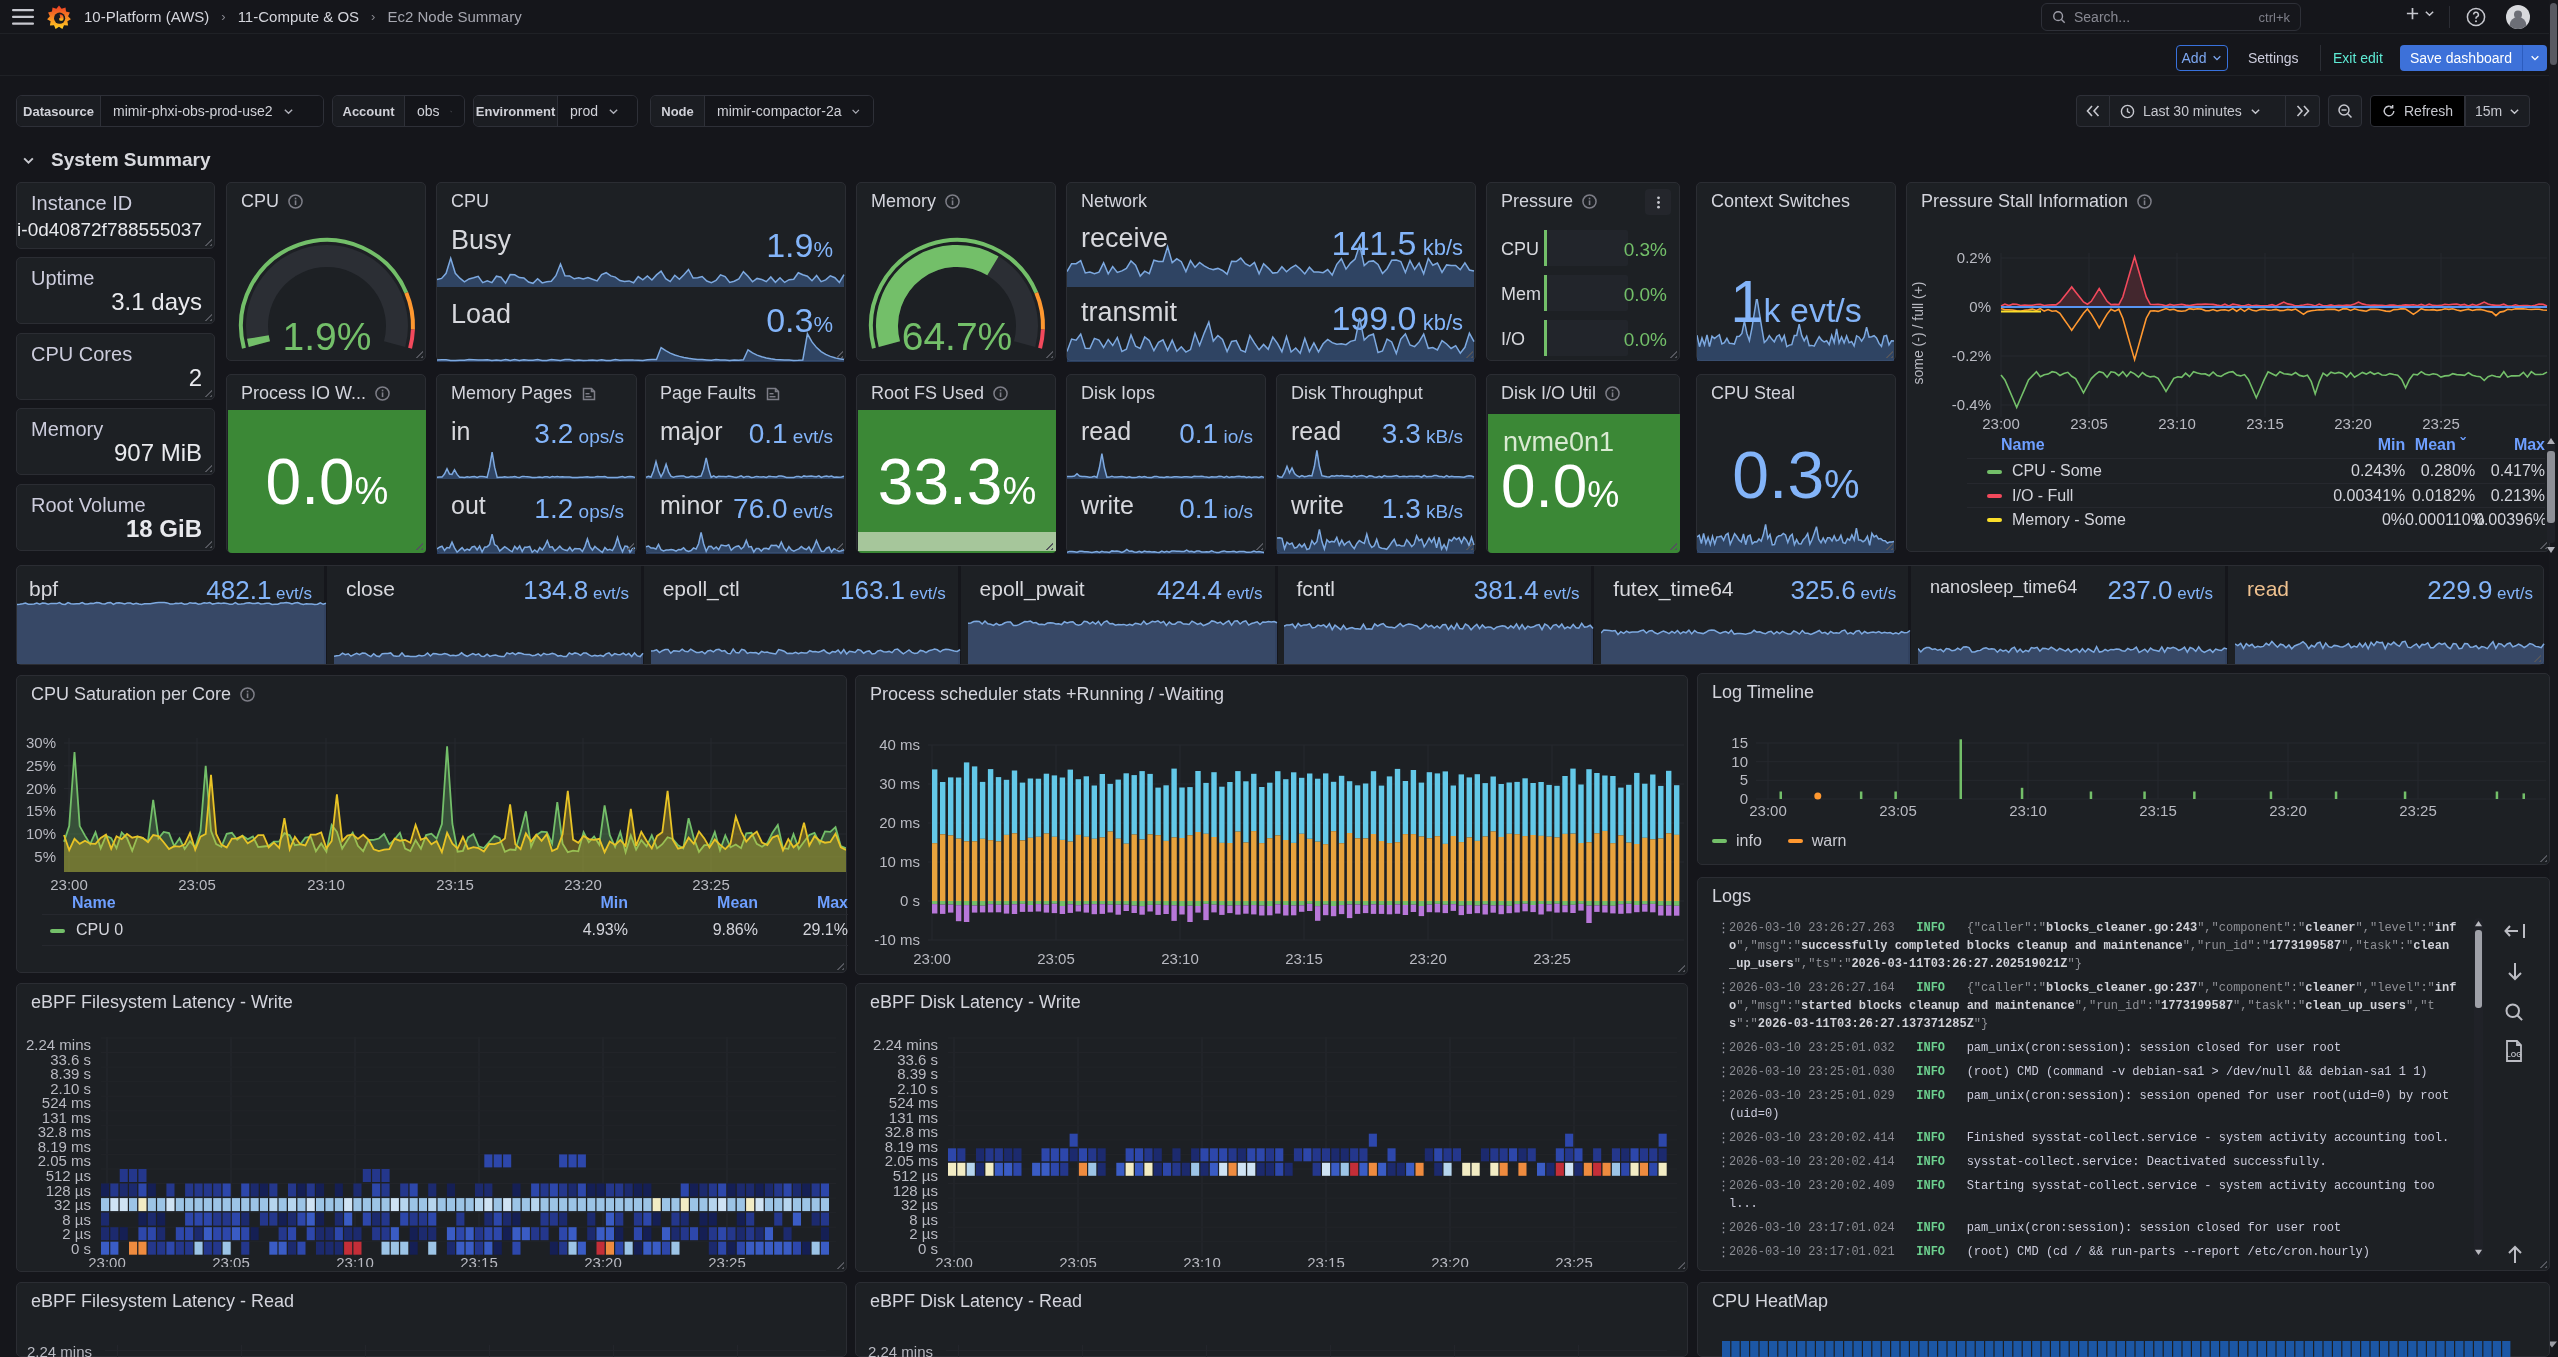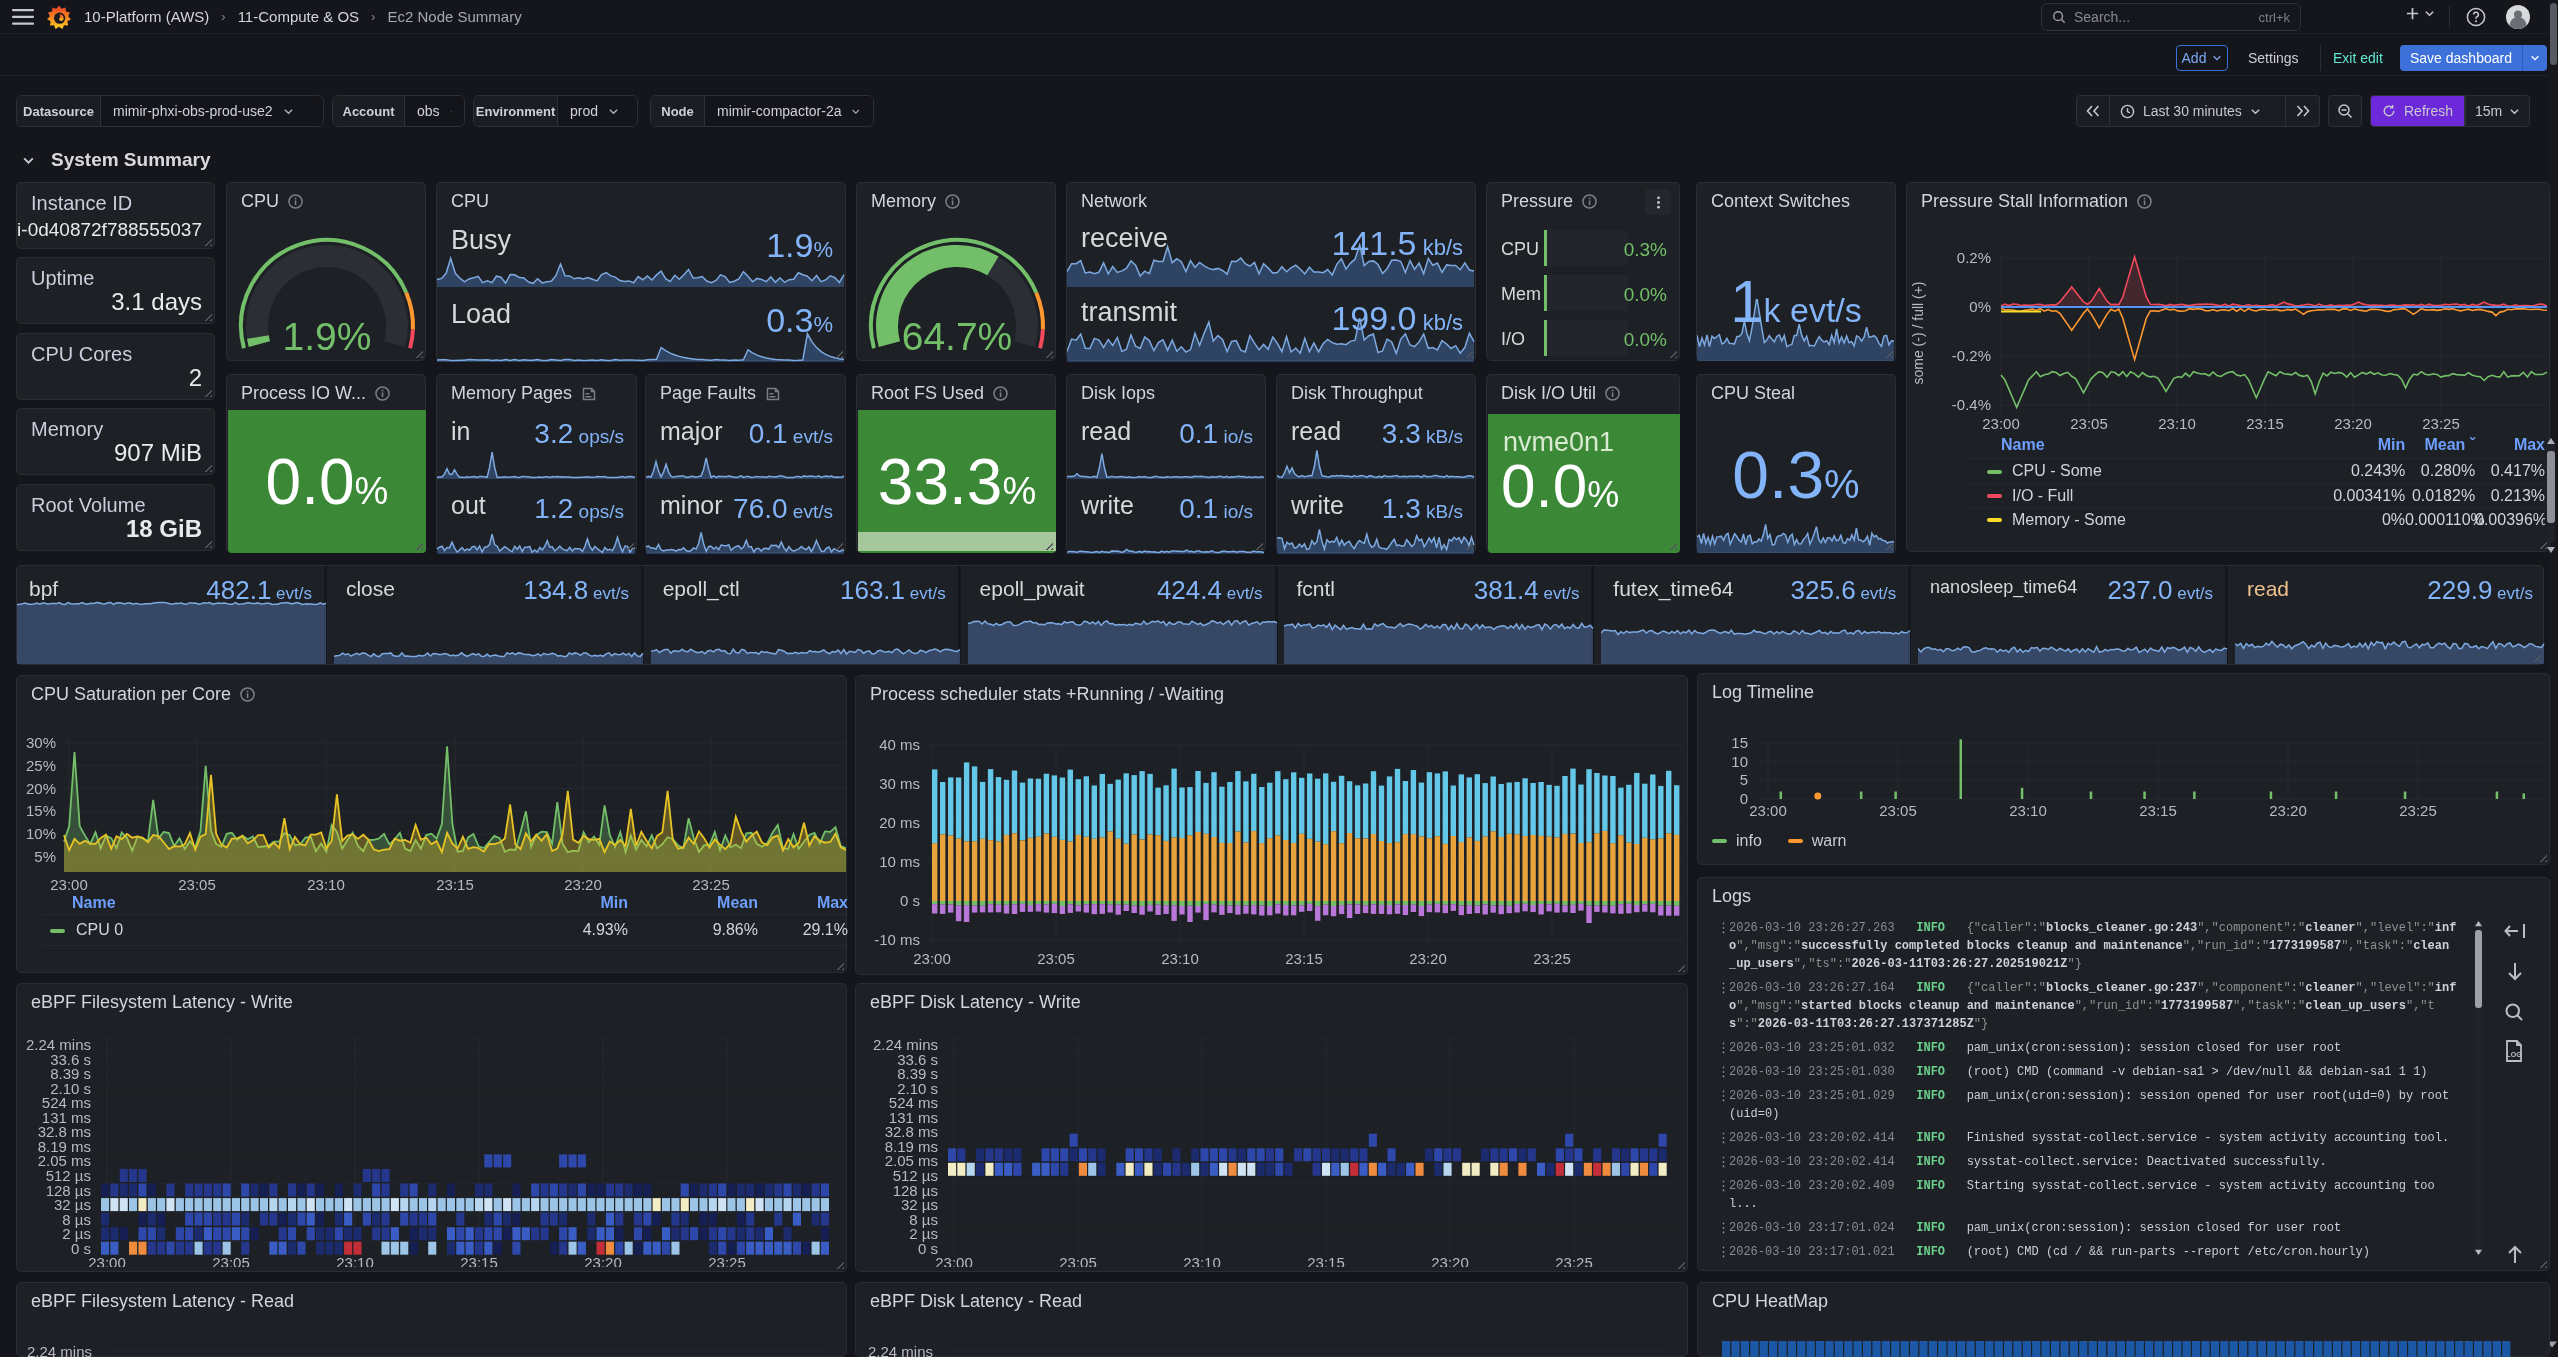--- a/index.html
+++ b/index.html
@@ -126,21 +126,21 @@
       </svg>
     </div>
     <div class="abs" style="left:2328px;top:95px;width:34px;height:32px;background:#1b1d22;border:1px solid #2e3038;border-radius:4px;display:flex;align-items:center;justify-content:center">
       <svg width="16" height="16" viewBox="0 0 16 16">
         <circle cx="7" cy="7" r="5" fill="none" stroke="#c7c8cf" stroke-width="1.5"></circle>
         <line x1="10.8" y1="10.8" x2="14.5" y2="14.5" stroke="#c7c8cf" stroke-width="1.5"></line>
         <line x1="4.5" y1="7" x2="9.5" y2="7" stroke="#c7c8cf" stroke-width="1.5"></line>
       </svg>
     </div>
     <div class="abs" style="left:2370px;top:95px;height:32px;display:flex">
-<div style="background:#6d28d9;border:1px solid #2e3038;border-radius:4px 0 0 4px;display:flex;align-items:center;gap:8px;padding:0 11px;color:#c7c8cf;font-size:14px;font-weight:500">
+<div style="background:#000000;border:1px solid #2e3038;border-radius:4px 0 0 4px;display:flex;align-items:center;gap:8px;padding:0 11px;color:#c7c8cf;font-size:14px;font-weight:500">
 <svg width="14" height="14" viewBox="0 0 16 16">
           <path d="M13.5 8a5.5 5.5 0 1 1-1.6-3.9" fill="none" stroke="#c7c8cf" stroke-width="1.6"></path>
           <path d="M12.2 1.2v3.2H9" fill="none" stroke="#c7c8cf" stroke-width="1.6"></path>
         </svg>Refresh</div>
 <div style="background:#1b1d22;border:1px solid #2e3038;border-left:1px solid #2e3038;border-radius:0 4px 4px 0;display:flex;align-items:center;gap:7px;padding:0 9px;color:#c7c8cf;font-size:14px;font-weight:500">15m <svg width="11" height="11" viewBox="0 0 12 12">
           <path d="M2 4l4 4 4-4" fill="none" stroke="#c7c8cf" stroke-width="1.5"></path>
         </svg></div>
     </div>
     <div class="abs" style="left:22px;top:149px;display:flex;align-items:center;gap:16px">
       <svg width="13" height="13" viewBox="0 0 12 12">
@@ -465,21 +465,21 @@
           <path d="M94.0,162.0 L97.9,166.9 L101.9,176.1 L105.8,185.3 L109.7,194.4 L113.6,185.3 L117.6,176.1 L121.5,166.9 L125.4,162.9 L129.4,158.7 L133.3,163.8 L137.2,161.7 L141.1,161.1 L145.1,158.7 L149.0,159.4 L152.9,162.5 L156.8,160.6 L160.8,159.3 L164.7,163.3 L168.6,165.6 L172.6,172.7 L176.5,179.8 L180.4,172.7 L184.3,165.6 L188.3,161.6 L192.2,158.7 L196.1,159.8 L200.1,164.2 L204.0,158.8 L207.9,159.5 L211.8,162.6 L215.8,158.6 L219.7,163.4 L223.6,158.8 L227.6,160.8 L231.5,164.2 L235.4,159.5 L239.3,162.5 L243.3,163.9 L247.2,163.3 L251.1,165.3 L255.1,171.9 L259.0,178.5 L262.9,171.9 L266.8,165.3 L270.8,163.7 L274.7,164.3 L278.6,160.2 L282.5,163.7 L286.5,158.7 L290.4,159.9 L294.3,161.0 L298.3,160.9 L302.2,162.7 L306.1,159.0 L310.0,162.5 L314.0,163.5 L317.9,160.9 L321.8,159.2 L325.8,158.6 L329.7,162.1 L333.6,162.9 L337.5,161.6 L341.5,166.7 L345.4,175.7 L349.3,184.7 L353.3,175.7 L357.2,166.7 L361.1,158.8 L365.0,160.7 L369.0,162.7 L372.9,158.7 L376.8,160.8 L380.7,161.1 L384.7,161.9 L388.6,159.5 L392.5,162.4 L396.5,163.4 L400.4,162.2 L404.3,168.7 L408.2,181.0 L412.2,168.7 L416.1,160.2 L420.0,162.9 L424.0,159.2 L427.9,160.5 L431.8,159.4 L435.7,160.4 L439.7,164.0 L443.6,159.6 L447.5,164.2 L451.5,161.9 L455.4,159.4 L459.3,161.1 L463.2,159.0 L467.2,161.3 L471.1,159.8 L475.0,162.0 L478.9,162.3 L482.9,160.6 L486.8,161.5 L490.7,162.2 L494.7,166.4 L498.6,174.9 L502.5,166.4 L506.4,161.3 L510.4,161.9 L514.3,158.7 L518.2,161.2 L522.2,162.0 L526.1,160.7 L530.0,161.4 L533.9,164.1 L537.9,162.9 L541.8,162.6 L545.7,160.7 L549.7,161.6 L553.6,161.9 L557.5,162.3 L561.4,159.7 L565.4,162.2 L569.3,163.2 L573.2,163.7 L577.2,167.5 L581.1,163.7 L585.0,162.3 L588.9,163.5 L592.9,164.1 L596.8,158.7 L600.7,164.1 L604.6,162.8 L608.6,162.9 L612.5,162.7 L616.4,159.3 L620.4,164.0 L624.3,158.7 L628.2,161.5 L632.1,161.5 L636.1,161.3 L640.0,159.1" fill="none" stroke="#73bf69" stroke-width="1.6"></path>
           <line x1="94" y1="98.41" x2="134" y2="98.41" stroke="#fade2a" stroke-width="2"></line>
           <line x1="94" y1="94" x2="640" y2="94" stroke="#5794f2" stroke-width="2"></line>
           <text x="16" y="120" class="axisS" transform="rotate(-90 16 120)" text-anchor="middle">some (-) / full (+)</text>
         </svg>
       </div>
       <div class="abs" style="left:60px;top:253px;width:578px;height:114px;overflow:hidden">
         <div style="display:flex;font-size:16px;font-weight:700;color:#6e9fff;padding:0 0 4px 0;line-height:1.15">
           <div style="width:242px;padding-left:34px">Name</div>
           <div style="width:197px;text-align:right">Min</div>
-          <div style="width:70px;text-align:right">Mean ˇ</div>
+          <div style="width:70px;text-align:center">Mean ˇ</div>
           <div style="width:70px;text-align:right">Max</div>
         </div>
         <div style="display:flex;font-size:16px;color:#d3d4db;border-top:1px solid #26282e;padding:3px 0 2px 0;line-height:1.15">
           <div style="width:242px;padding-left:20px;display:flex;align-items:center;gap:10px"><span style="width:15px;height:4px;background:#73bf69;border-radius:2px;display:inline-block"></span>CPU - Some</div>
           <div style="width:197px;text-align:right">0.243%</div>
           <div style="width:70px;text-align:right">0.280%</div>
           <div style="width:70px;text-align:right">0.417%</div>
         </div>
         <div style="display:flex;font-size:16px;color:#d3d4db;border-top:1px solid #26282e;padding:3px 0 2px 0;line-height:1.15">
           <div style="width:242px;padding-left:20px;display:flex;align-items:center;gap:10px"><span style="width:15px;height:4px;background:#f2495c;border-radius:2px;display:inline-block"></span>I/O - Full</div>

